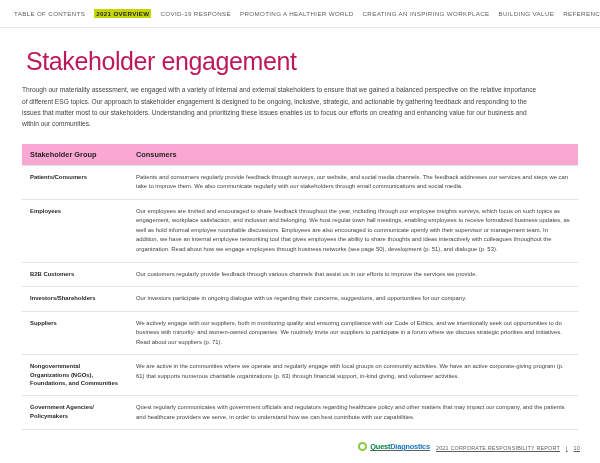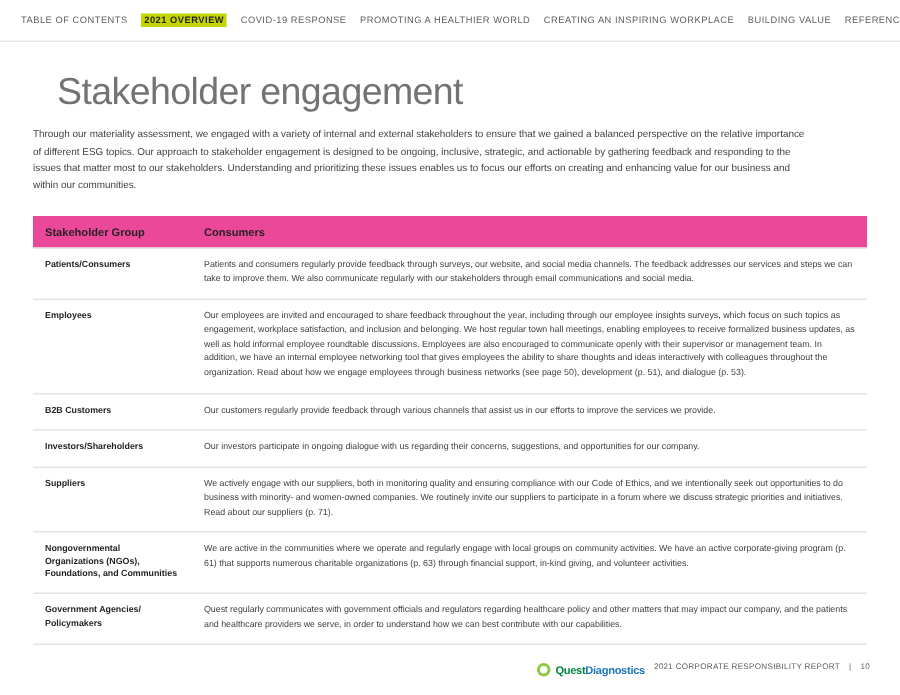--- a/index.html
+++ b/index.html
@@ -44,40 +44,40 @@
   }
 
   
   .page {
     padding: 14px 22px 0 22px;
   }
   .page-title {
     font-size: 25px;
     font-weight: normal;
     letter-spacing: -0.4px;
-    color: #737373;
-    margin: 6px 0 10px 16px;
+    color: #be185d;
+    margin: 6px 0 10px 4px;
     line-height: 1.05;
   }
   .intro {
     font-size: 6.6px;
     line-height: 1.72;
     color: #3f4345;
     max-width: 520px;
     margin-bottom: 14px;
   }
 
   
   table.stk {
     width: 100%;
     border-collapse: collapse;
     table-layout: fixed;
   }
   table.stk thead th {
-    background: #ec4899;
+    background: #f9a8d4;
     color: #231f20;
     font-size: 7.4px;
     font-weight: bold;
     text-align: left;
     padding: 6px 8px;
     border: none;
   }
   table.stk thead th.col-group { width: 106px; }
 
   table.stk tbody td {
@@ -95,25 +95,26 @@
     line-height: 1.45;
   }
   table.stk tbody tr:first-child td { border-top: 1px solid #e3e5e0; }
 
   
   .footer {
     position: absolute;
     right: 20px;
     bottom: 12px;
     display: flex;
-    align-items: flex-start;
+    align-items: flex-end;
     gap: 6px;
     font-size: 5.4px;
     color: #5b5f62;
     letter-spacing: 0.2px;
+    text-decoration: underline;
   }
   .logo {
     display: flex;
     align-items: center;
     gap: 3px;
   }
   .logo .mark {
     width: 9px; height: 9px;
     border-radius: 50%;
     background: #8dc63f;

